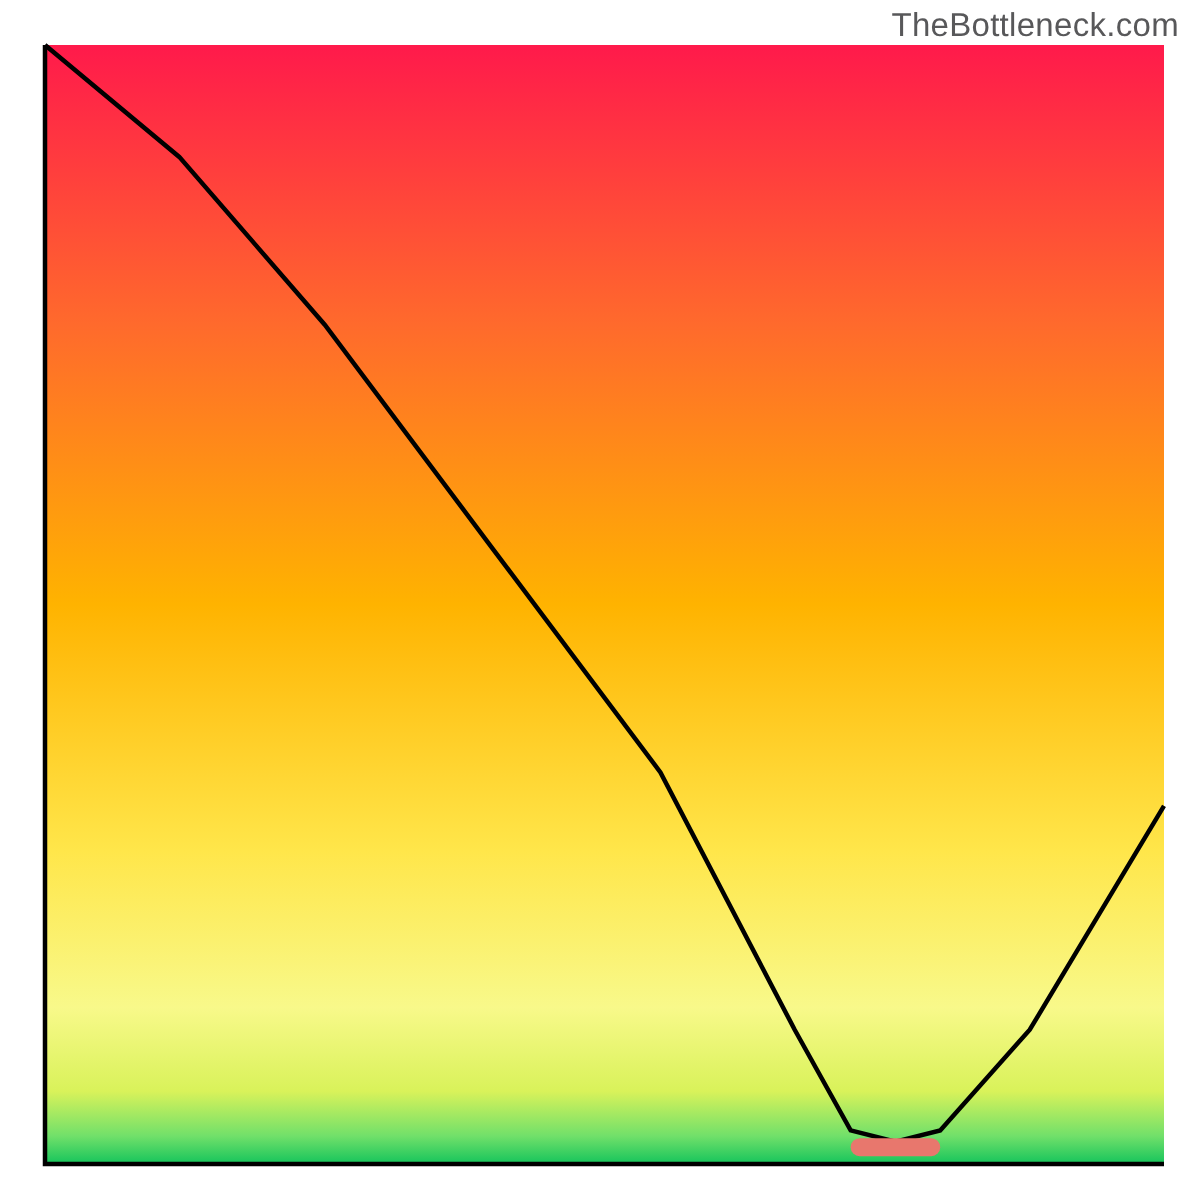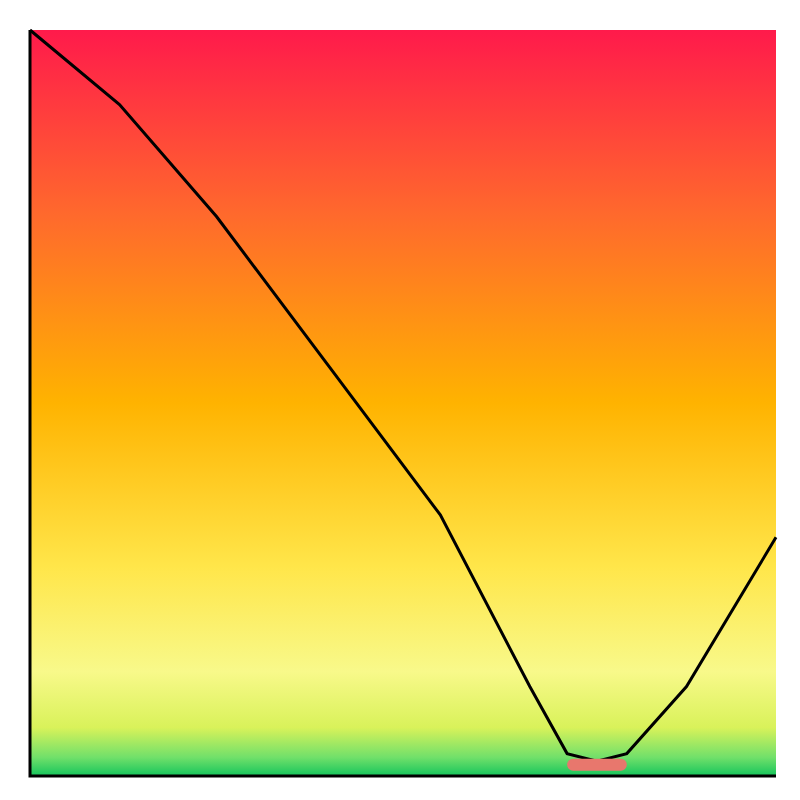--- a/index.html
+++ b/index.html
@@ -26,20 +26,21 @@
     z-index: 10;
   }
   svg {
     display: block;
   }
 </style>
 </head>
 <body>
 
 <div class="chart-wrapper">
+  <div class="watermark">TheBottleneck.com</div>
 
   <svg width="800" height="800" viewBox="0 0 800 800">
     <defs>
       <linearGradient id="bgGrad" x1="0" y1="0" x2="0" y2="1">
           <stop offset="0%" stop-color="#ff1a4b"></stop>
           <stop offset="25%" stop-color="#ff6a2c"></stop>
           <stop offset="50%" stop-color="#ffb300"></stop>
           <stop offset="72%" stop-color="#ffe64a"></stop>
           <stop offset="86%" stop-color="#f8f98a"></stop>
           <stop offset="93.5%" stop-color="#d9f25a"></stop>

